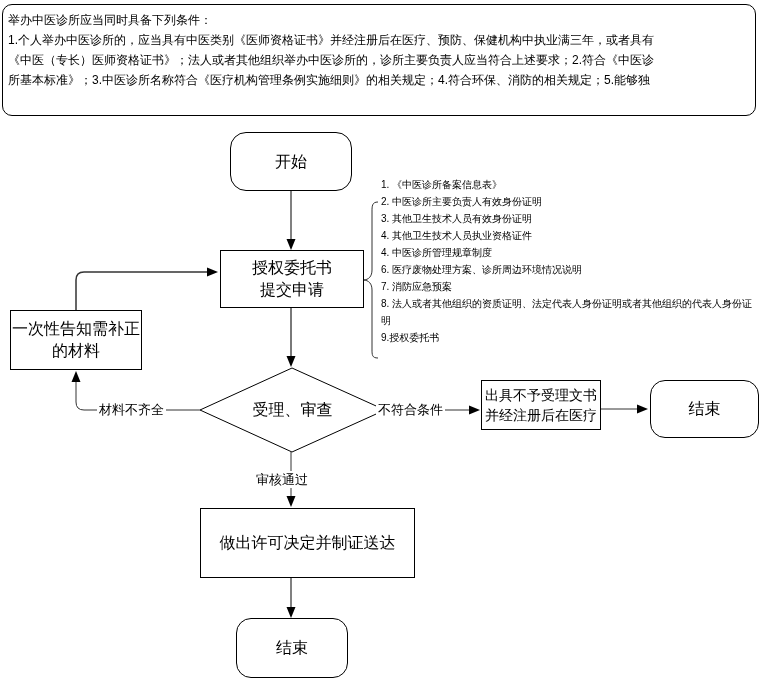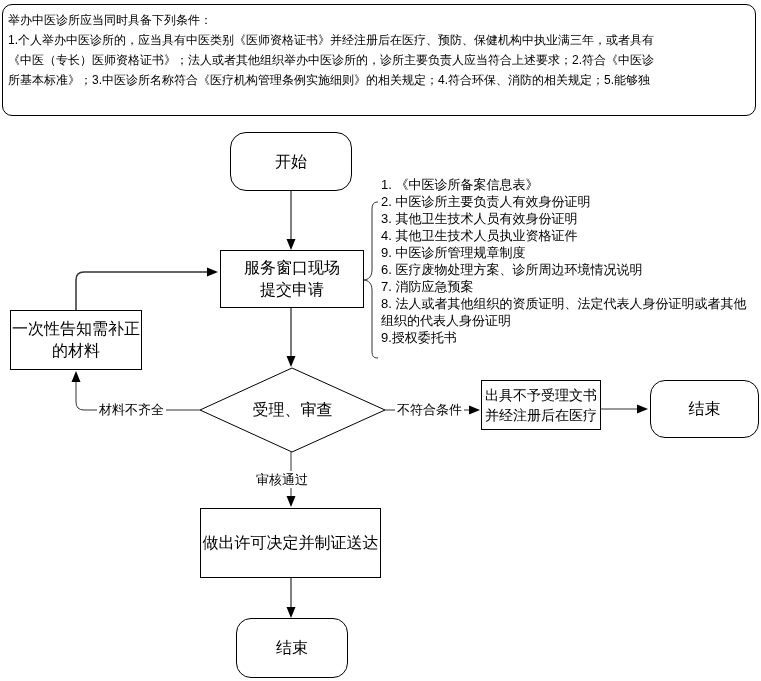--- a/index.html
+++ b/index.html
@@ -72,21 +72,21 @@
     width: 376px;
     z-index: 2;
   }
   .note-title {
     font-size: 14px;
     line-height: 20px;
     margin-left: 8px;
     margin-bottom: 3px;
   }
   .note-item {
-    font-size: 13px;
+    font-size: 10px;
     line-height: 17px;
     width: 372px;
   }
 </style>
 </head>
 <body>
 
 <div id="stage">
 
   <svg id="overlay" viewBox="0 0 761 681" xmlns="http://www.w3.org/2000/svg">
@@ -125,59 +125,59 @@
     <div class="intro-line">1.个人举办中医诊所的，应当具有中医类别《医师资格证书》并经注册后在医疗、预防、保健机构中执业满三年，或者具有</div>
     <div class="intro-line">《中医（专长）医师资格证书》；法人或者其他组织举办中医诊所的，诊所主要负责人应当符合上述要求；2.符合《中医诊</div>
     <div class="intro-line">所基本标准》；3.中医诊所名称符合《医疗机构管理条例实施细则》的相关规定；4.符合环保、消防的相关规定；5.能够独</div>
   </div>
 
   <div class="node rounded" style="left:230px; top:132px; width:122px; height:59px;">
     <span>开始</span>
   </div>
 
   <div class="node" style="left:220px; top:250px; width:144px; height:58px;">
-    <span>服务窗口现场</span>
+    <span>授权委托书</span>
     <span>提交申请</span>
   </div>
 
   <div class="note">
     <div class="note-item">1. 《中医诊所备案信息表》</div>
     <div class="note-item">2. 中医诊所主要负责人有效身份证明</div>
     <div class="note-item">3. 其他卫生技术人员有效身份证明</div>
     <div class="note-item">4. 其他卫生技术人员执业资格证件</div>
-    <div class="note-item">9. 中医诊所管理规章制度</div>
+    <div class="note-item">4. 中医诊所管理规章制度</div>
     <div class="note-item">6. 医疗废物处理方案、诊所周边环境情况说明</div>
     <div class="note-item">7. 消防应急预案</div>
     <div class="note-item">8. 法人或者其他组织的资质证明、法定代表人身份证明或者其他组织的代表人身份证明</div>
     <div class="note-item">9.授权委托书</div>
   </div>
 
   <div class="node" style="left:10px; top:310px; width:132px; height:60px;">
     <span>一次性告知需补正</span>
     <span>的材料</span>
   </div>
 
   <div class="diamond-text">
     <span>受理、审查</span>
   </div>
 
   <div class="edge-label" style="left:97px; top:401px;">材料不齐全</div>
-  <div class="edge-label" style="left:395px; top:401px;">不符合条件</div>
+  <div class="edge-label" style="left:376px; top:401px;">不符合条件</div>
   <div class="edge-label" style="left:254px; top:471px;">审核通过</div>
 
   <div class="node" style="left:481px; top:380px; width:120px; height:50px; font-size:14px; line-height:20px;">
     <span>出具不予受理文书</span>
     <span>并经注册后在医疗</span>
   </div>
 
   <div class="node rounded" style="left:650px; top:380px; width:109px; height:58px; border-radius:15px;">
     <span>结束</span>
   </div>
 
-  <div class="node" style="left:200px; top:508px; width:181px; height:70px;">
+  <div class="node" style="left:200px; top:508px; width:215px; height:70px;">
     <span>做出许可决定并制证送达</span>
   </div>
 
   <div class="node rounded" style="left:236px; top:618px; width:112px; height:60px; border-radius:15px;">
     <span>结束</span>
   </div>
 
 </div>
 
 </body></html>

